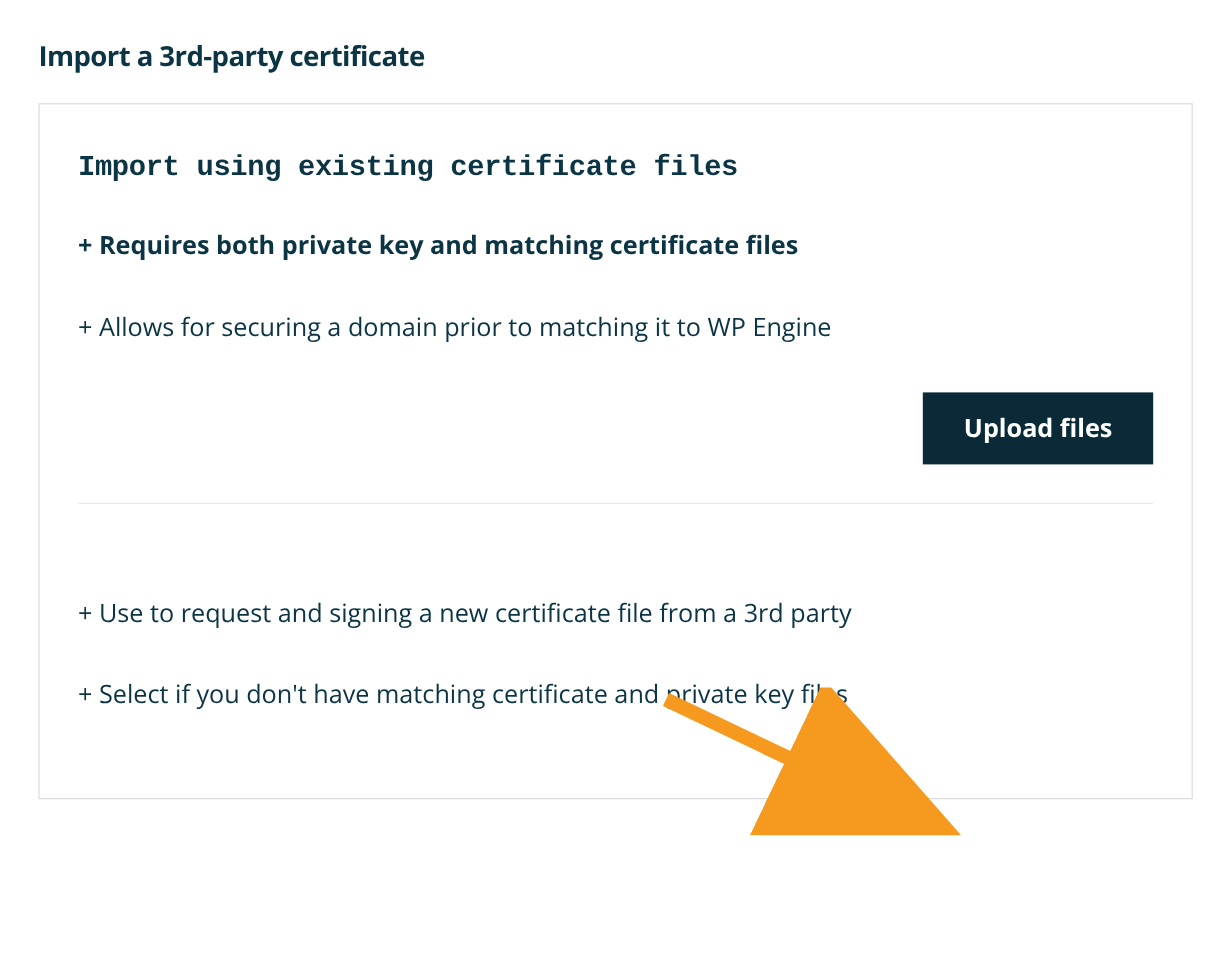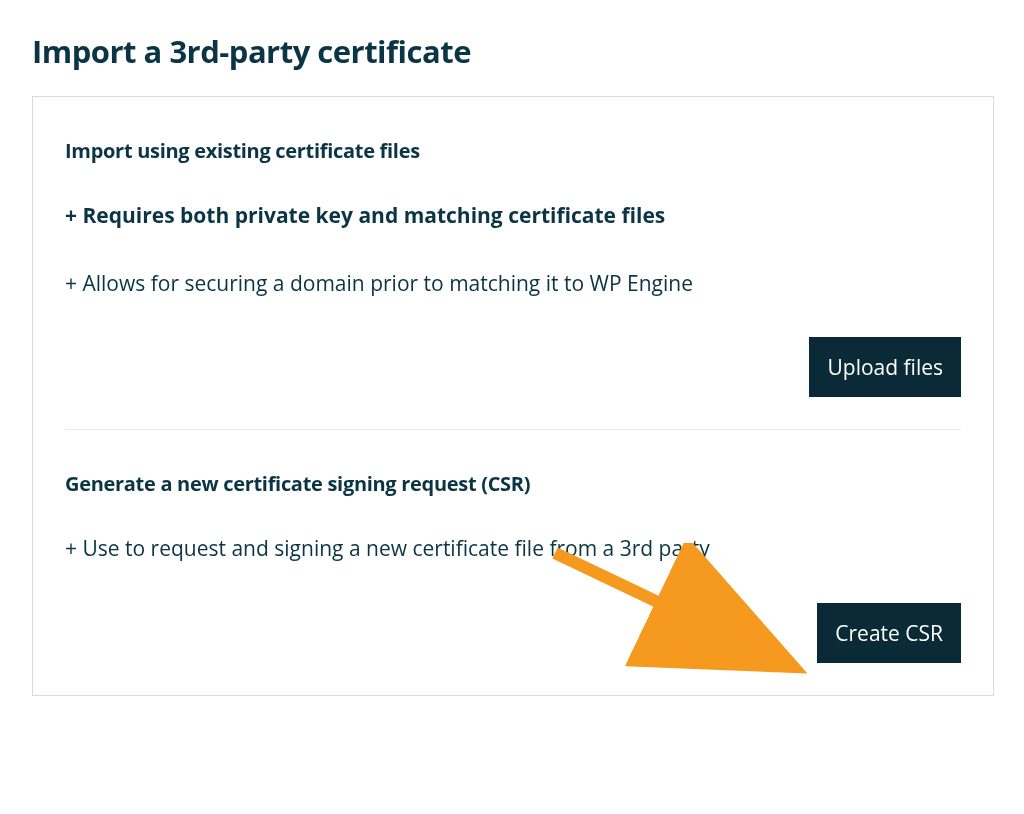--- a/index.html
+++ b/index.html
@@ -8,39 +8,40 @@
       box-sizing: border-box;
     }
     body {
       font-family: -apple-system, BlinkMacSystemFont, "Segoe UI", "Open Sans", Helvetica, Arial, sans-serif;
       background: #ffffff;
       padding: 30px 30px 30px 32px;
       width: 1024px;
       color: #0b3545;
     }
     .page-title {
-      font-size: 31px;
+      font-size: 23px;
       font-weight: 700;
       color: #0b3545;
       margin-bottom: 24px;
       letter-spacing: -0.5px;
     }
     .card {
       border: 1px solid #d9dcde;
       padding: 0;
     }
     .section {
       padding: 40px 32px 32px 32px;
     }
     .section-title {
-      font-size: 20px;
+      font-size: 24px;
       font-weight: 700;
       color: #0b3545;
       margin-bottom: 30px;
       letter-spacing: -0.3px;
+      font-family: Liberation Mono, monospace;
     }
     .bullet-line {
       font-size: 21px;
       color: #0b3545;
       line-height: 1.55;
       margin-bottom: 6px;
       margin-top: 35px;
     }
     .bullet-line.bold {
       font-weight: 700;
@@ -48,23 +49,23 @@
     .button-row {
       display: flex;
       justify-content: flex-end;
       margin-top: 38px;
       position: relative;
     }
     .primary-btn {
       background: #0b2a38;
       color: #ffffff;
       border: none;
-      padding: 16px 18px;
+      padding: 16px 34px;
       font-size: 21px;
-      font-weight: 400;
+      font-weight: 700;
       cursor: pointer;
       font-family: inherit;
     }
     .divider {
       height: 1px;
       background: #e6e8ea;
       margin: 0 32px;
     }
     .arrow-annotation {
       position: absolute;
@@ -85,28 +86,27 @@
     <p class="bullet-line bold">+ Requires both private key and matching certificate files</p>
     <p class="bullet-line">+ Allows for securing a domain prior to matching it to WP Engine</p>
     <div class="button-row">
       <button class="primary-btn">Upload files</button>
     </div>
   </div>
 
   <div class="divider"></div>
 
   <div class="section">
-    <h2 class="section-title">Generate a new certificate signing request (CSR)</h2>
     <p class="bullet-line">+ Use to request and signing a new certificate file from a 3rd party</p>
+    <p class="bullet-line">+ Select if you don't have matching certificate and private key files</p>
     <div class="button-row">
       <svg class="arrow-annotation" width="270" height="140" viewBox="0 0 270 140">
         <defs>
           <marker id="arrowhead" markerWidth="14" markerHeight="12" refX="11" refY="6" orient="auto">
             <polygon points="0 0, 14 6, 0 12" fill="#f59a1f"></polygon>
           </marker>
         </defs>
         <line x1="10" y1="10" x2="230" y2="115" stroke="#f59a1f" stroke-width="12" marker-end="url(#arrowhead)"></line>
       </svg>
-      <button class="primary-btn">Create CSR</button>
     </div>
   </div>
 
 </div>
 
 </body></html>

